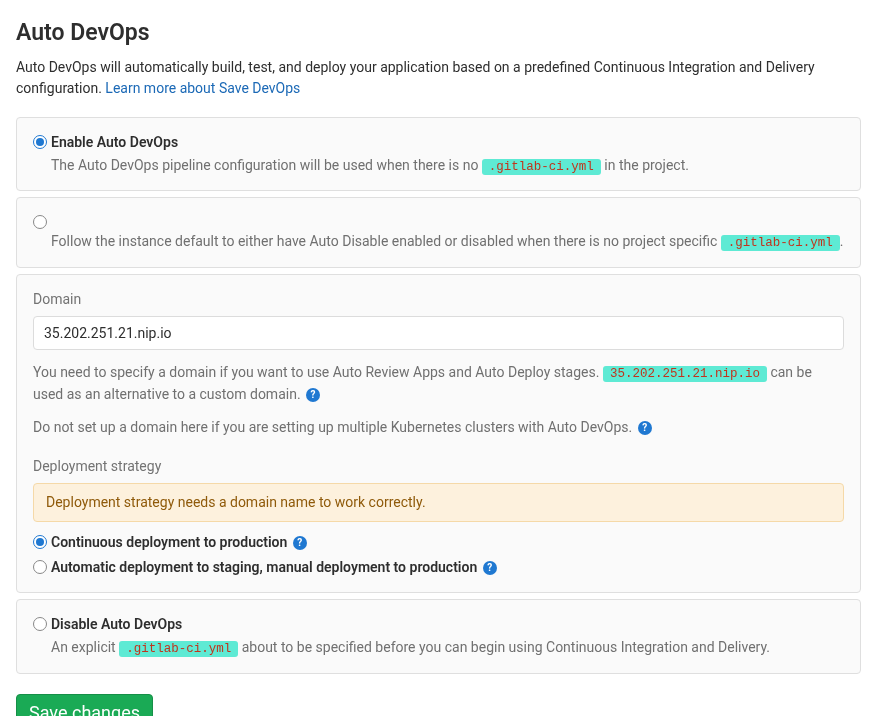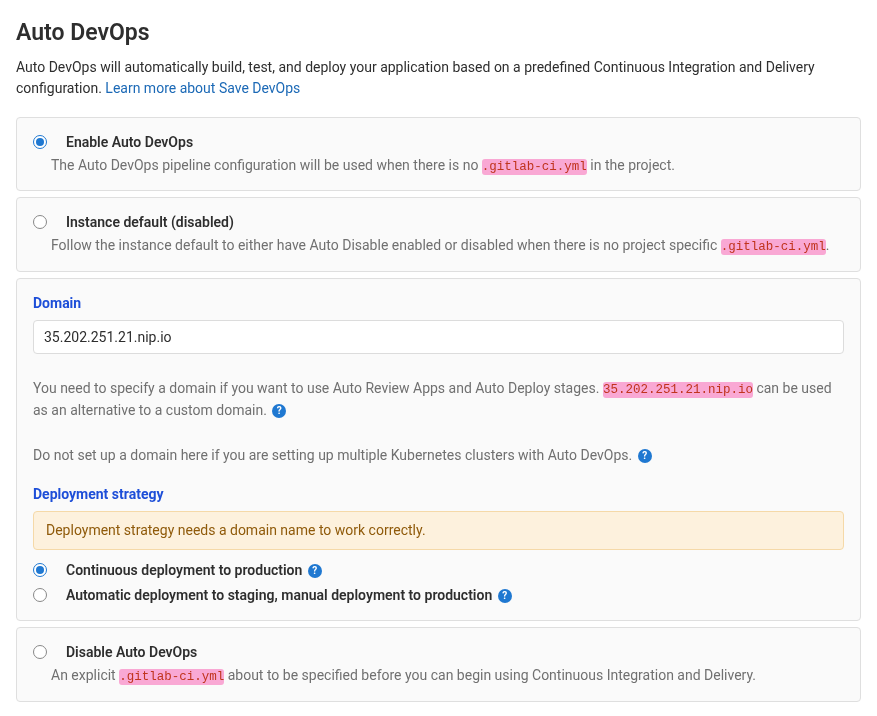--- a/index.html
+++ b/index.html
@@ -31,21 +31,21 @@
       border: 1px solid #dfdfdf;
       border-radius: 4px;
       background: #fafafa;
       padding: 14px 16px;
       margin-bottom: 6px;
     }
 
     .radio-row {
       display: flex;
       align-items: flex-start;
-      gap: 15px;
+      gap: 0;
     }
     .radio {
       flex-shrink: 0;
       width: 14px;
       height: 14px;
       border-radius: 50%;
       border: 1px solid #888;
       background: #fff;
       margin-top: 3px;
       margin-right: 4px;
@@ -64,46 +64,46 @@
     .radio-label {
       font-weight: 600;
       color: #2e2e2e;
     }
     .radio-sub {
       color: #707070;
       margin-left: 18px;
       margin-top: 2px;
     }
     code.inline {
-      background: #f9a8d4;
+      background: #5eead4;
       color: #c0341d;
-      padding: 1px 0;
+      padding: 1px 7px;
       border-radius: 3px;
       font-family: "SFMono-Regular", Consolas, "Liberation Mono", Menlo, monospace;
       font-size: 12.5px;
     }
     .field-label {
-      font-weight: 700;
-      color: #1d4ed8;
+      font-weight: 400;
+      color: #737373;
       margin-bottom: 6px;
       display: block;
     }
     input.text-input {
       width: 100%;
       padding: 8px 10px;
       font-size: 14px;
       border: 1px solid #dcdcdc;
       border-radius: 4px;
       background: #fff;
       color: #2e2e2e;
       font-family: inherit;
     }
     .help-text {
       color: #707070;
-      margin-top: 24px;
+      margin-top: 12px;
     }
     .help-icon {
       display: inline-flex;
       align-items: center;
       justify-content: center;
       width: 14px;
       height: 14px;
       border-radius: 50%;
       background: #1f78d1;
       color: #fff;
@@ -154,21 +154,20 @@
   </div>
   <div class="radio-sub">
     <span>The Auto DevOps pipeline configuration will be used when there is no </span><code class="inline">.gitlab-ci.yml</code><span> in the project.</span>
   </div>
 </div>
 
 
 <div class="panel">
   <div class="radio-row">
     <span class="radio"></span>
-    <span class="radio-label">Instance default (disabled)</span>
   </div>
   <div class="radio-sub">
     <span>Follow the instance default to either have Auto Disable enabled or disabled when there is no project specific </span><code class="inline">.gitlab-ci.yml</code><span>.</span>
   </div>
 </div>
 
 
 <div class="panel">
   <label class="field-label">Domain</label>
   <input type="text" class="text-input" value="35.202.251.21.nip.io" style="">

